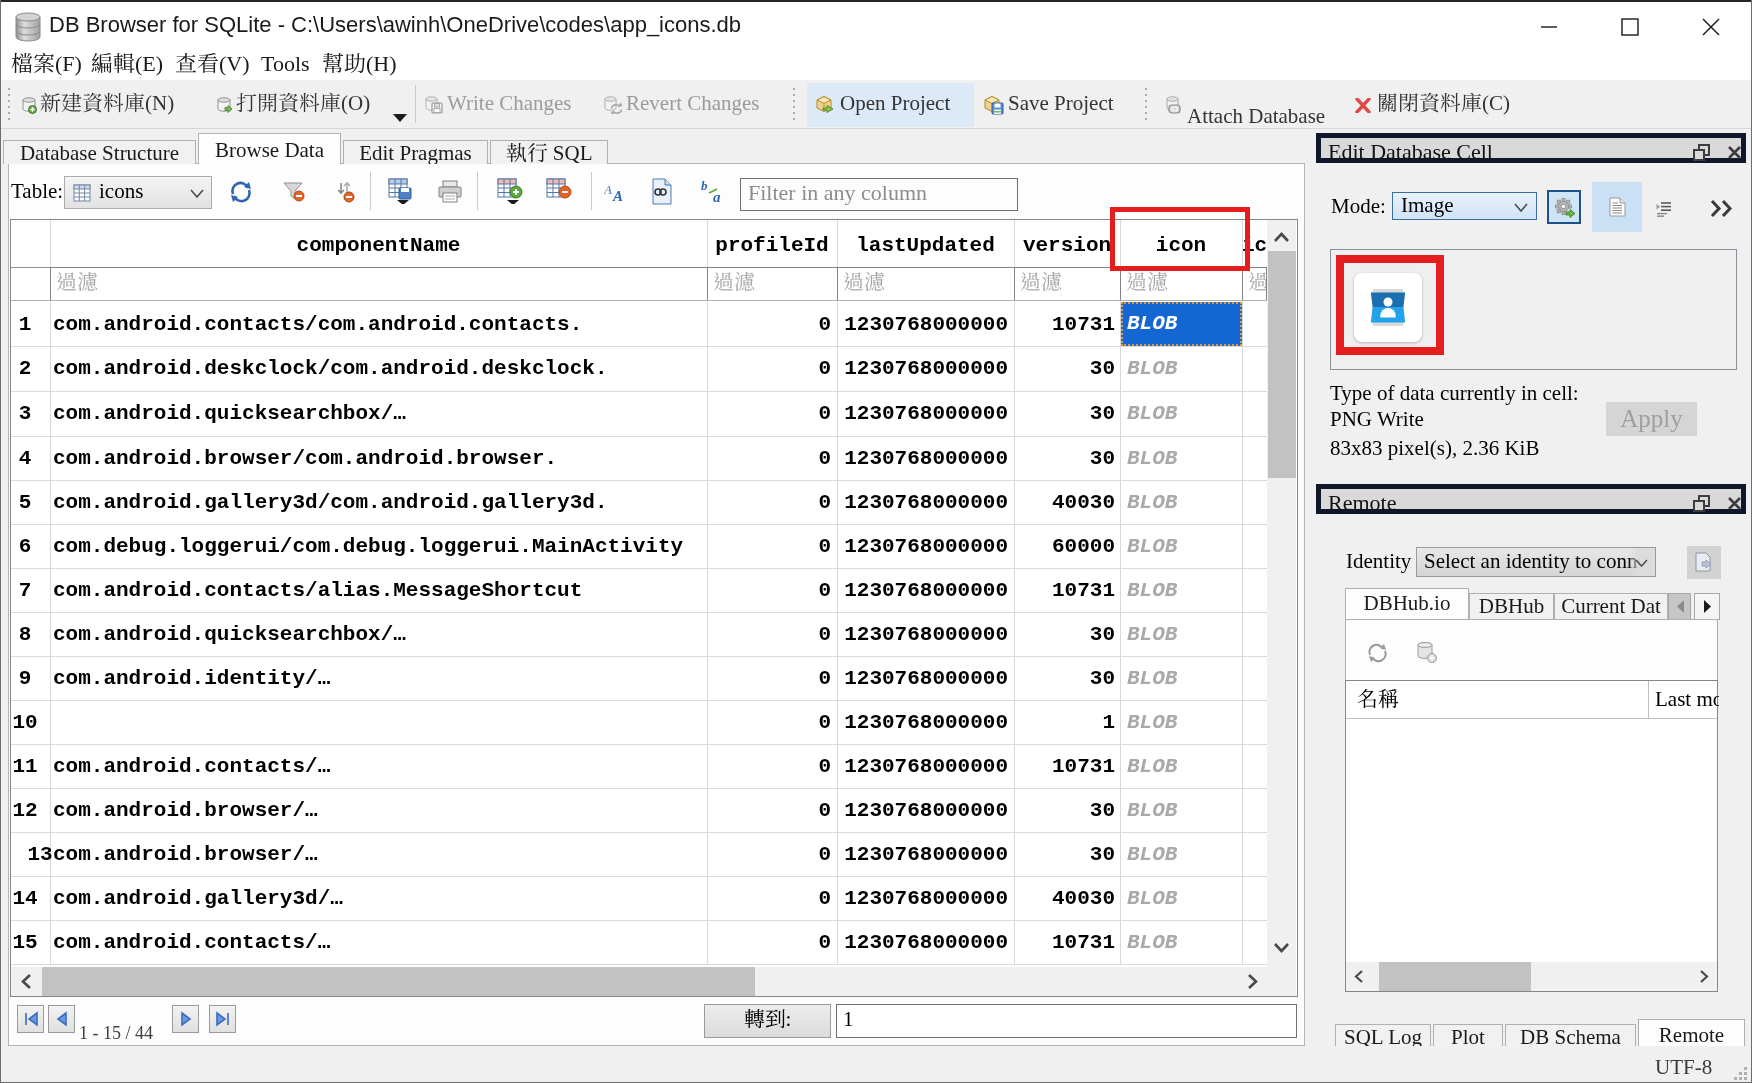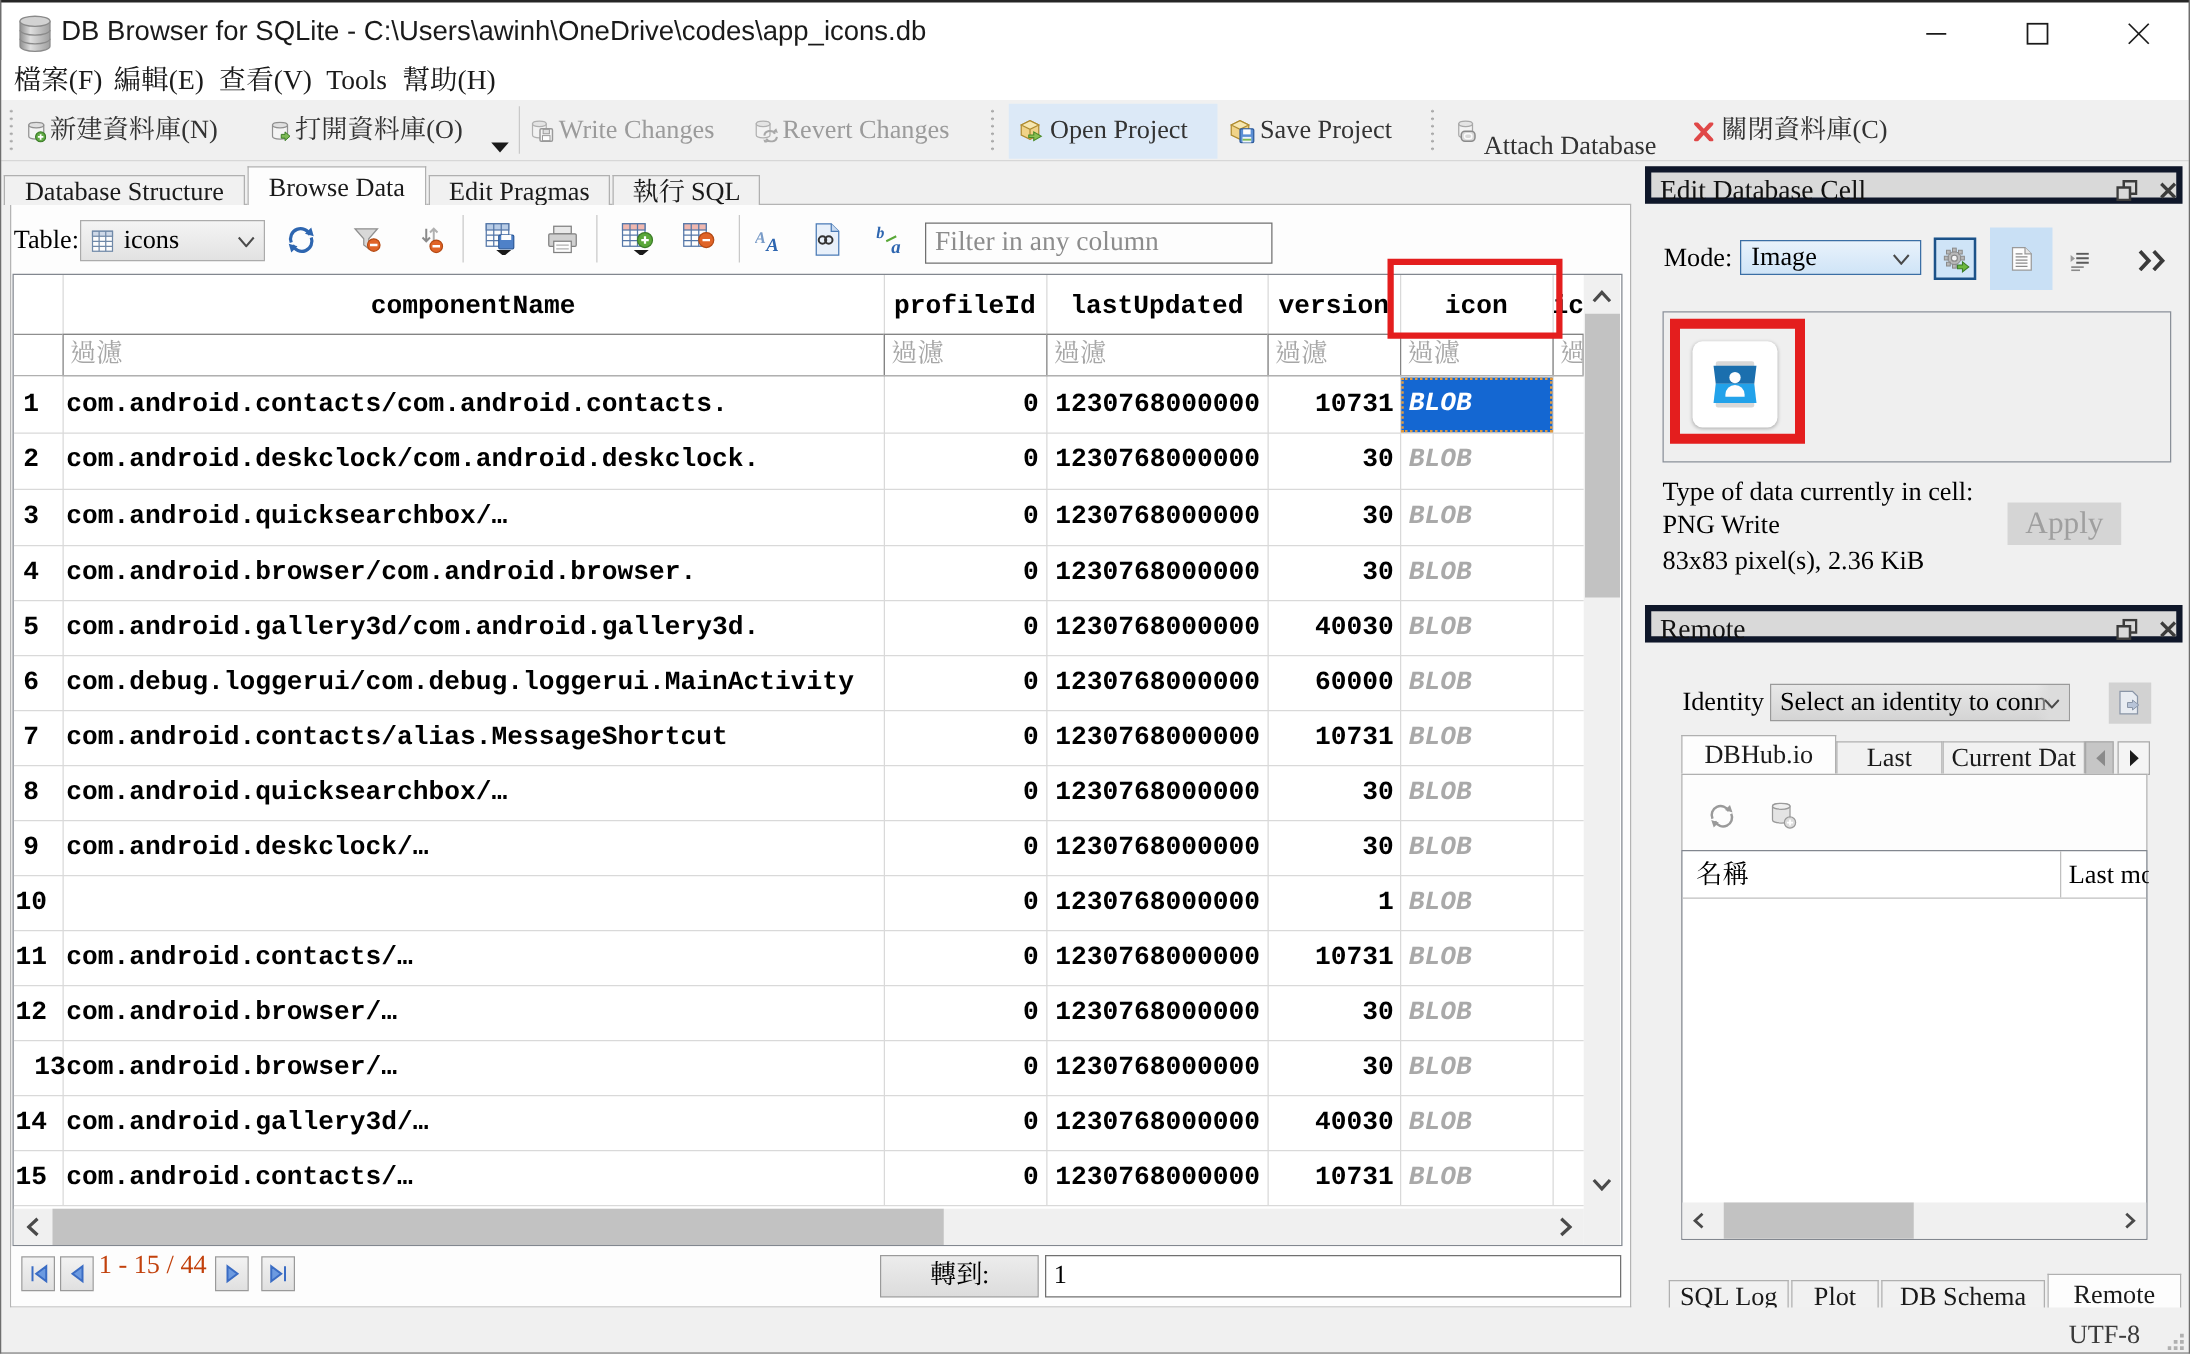--- a/index.html
+++ b/index.html
@@ -423,21 +423,21 @@
 <div class="mono blob" style="left:1116px; top:358px;">BLOB</div>
 <div class="abs hln" style="left:0; top:392px;"></div>
 <div class="mono rn" style="top:402px;">8</div>
 <div class="mono cell" style="left:42px; top:402px;">com.android.quicksearchbox/…</div>
 <div class="mono cell r" style="left:696px; top:402px; width:124px;">0</div>
 <div class="mono cell r" style="left:826px; top:402px; width:171px;">1230768000000</div>
 <div class="mono cell r" style="left:1003px; top:402px; width:101px;">30</div>
 <div class="mono blob" style="left:1116px; top:402px;">BLOB</div>
 <div class="abs hln" style="left:0; top:436px;"></div>
 <div class="mono rn" style="top:446px;">9</div>
-<div class="mono cell" style="left:42px; top:446px;">com.android.deskclock/…</div>
+<div class="mono cell" style="left:42px; top:446px;">com.android.identity/…</div>
 <div class="mono cell r" style="left:696px; top:446px; width:124px;">0</div>
 <div class="mono cell r" style="left:826px; top:446px; width:171px;">1230768000000</div>
 <div class="mono cell r" style="left:1003px; top:446px; width:101px;">30</div>
 <div class="mono blob" style="left:1116px; top:446px;">BLOB</div>
 <div class="abs hln" style="left:0; top:480px;"></div>
 <div class="mono rn" style="top:490px;">10</div>
 <div class="mono cell r" style="left:696px; top:490px; width:124px;">0</div>
 <div class="mono cell r" style="left:826px; top:490px; width:171px;">1230768000000</div>
 <div class="mono cell r" style="left:1003px; top:490px; width:101px;">1</div>
 <div class="mono blob" style="left:1116px; top:490px;">BLOB</div>
@@ -505,21 +505,21 @@
   <div class="navbtn" style="left:8px;">
       <svg width="16" height="16" viewBox="0 0 16 16">
         <path d="M3 2 V14 M14 2 L6 8 L14 14 Z" stroke="#3a6cc4" fill="#6c9ae0" stroke-width="1.6"></path>
       </svg>
     </div>
   <div class="navbtn" style="left:39px;">
       <svg width="16" height="16" viewBox="0 0 16 16">
         <path d="M12 2 L4 8 L12 14 Z" stroke="#3a6cc4" fill="#6c9ae0" stroke-width="1.6"></path>
       </svg>
     </div>
-  <div class="abs" style="left:70px; top:2px; font-size:21px; color:#c2410c;">1 - 15 / 44</div>
+  <div class="abs" style="left:70px; top:26px; font-size:18px; color:#404040;">1 - 15 / 44</div>
   <div class="navbtn" style="left:163px;">
       <svg width="16" height="16" viewBox="0 0 16 16">
         <path d="M4 2 L12 8 L4 14 Z" stroke="#3a6cc4" fill="#6c9ae0" stroke-width="1.6"></path>
       </svg>
     </div>
   <div class="navbtn" style="left:200px;">
       <svg width="16" height="16" viewBox="0 0 16 16">
         <path d="M13 2 V14 M2 2 L10 8 L2 14 Z" stroke="#3a6cc4" fill="#6c9ae0" stroke-width="1.6"></path>
       </svg>
     </div>
@@ -626,21 +626,21 @@
       <path d="M1 1 L6.5 7 L12 1" fill="none" stroke="#4a4a4a" stroke-width="1.5"></path>
     </svg>
 </div>
 <div class="abs" style="left:1687px; top:546px; width:34px; height:33px; background:#d2d2d2;">
   <svg class="abs" style="left:7px; top:6px;" width="20" height="20" viewBox="0 0 20 20">
     <path d="M2 1 H12 L16 5 V19 H2 Z" fill="#e8ecf2" stroke="#8a96a8"></path>
     <path d="M8 10 H12 V8 L17 12 L12 16 V14 H8 Z" fill="#b8c4d8" stroke="#8a96a8" stroke-width="0.8"></path>
   </svg>
 </div>
 <div class="dtab" style="left:1345px; top:588px; width:124px; height:31px; background:#fdfdfd; border-bottom:none; padding-top:2px;">DBHub.io</div>
-<div class="dtab" style="left:1469px; top:593px; width:85px; height:26px; border-bottom:none;">Last</div>
+<div class="dtab" style="left:1469px; top:593px; width:85px; height:26px; border-bottom:none;">DBHub</div>
 <div class="dtab" style="left:1554px; top:593px; width:114px; height:26px; border-bottom:none; overflow:hidden; white-space:nowrap;">Current Dat</div>
 <div class="abs" style="left:1668px; top:593px; width:23px; height:27px; background:#c6c6c6; border:1px solid #a8a8a8;">
   <svg class="abs" style="left:6px; top:5px;" width="10" height="15" viewBox="0 0 10 15">
       <path d="M9 1 L2 7.5 L9 14 Z" fill="#8a8a8a"></path>
     </svg>
 </div>
 <div class="abs" style="left:1694px; top:593px; width:26px; height:27px; background:#f4f4f4; border:1px solid #a8a8a8;">
   <svg class="abs" style="left:8px; top:5px;" width="10" height="15" viewBox="0 0 10 15">
       <path d="M1 1 L8 7.5 L1 14 Z" fill="#1a1a1a"></path>
     </svg>

